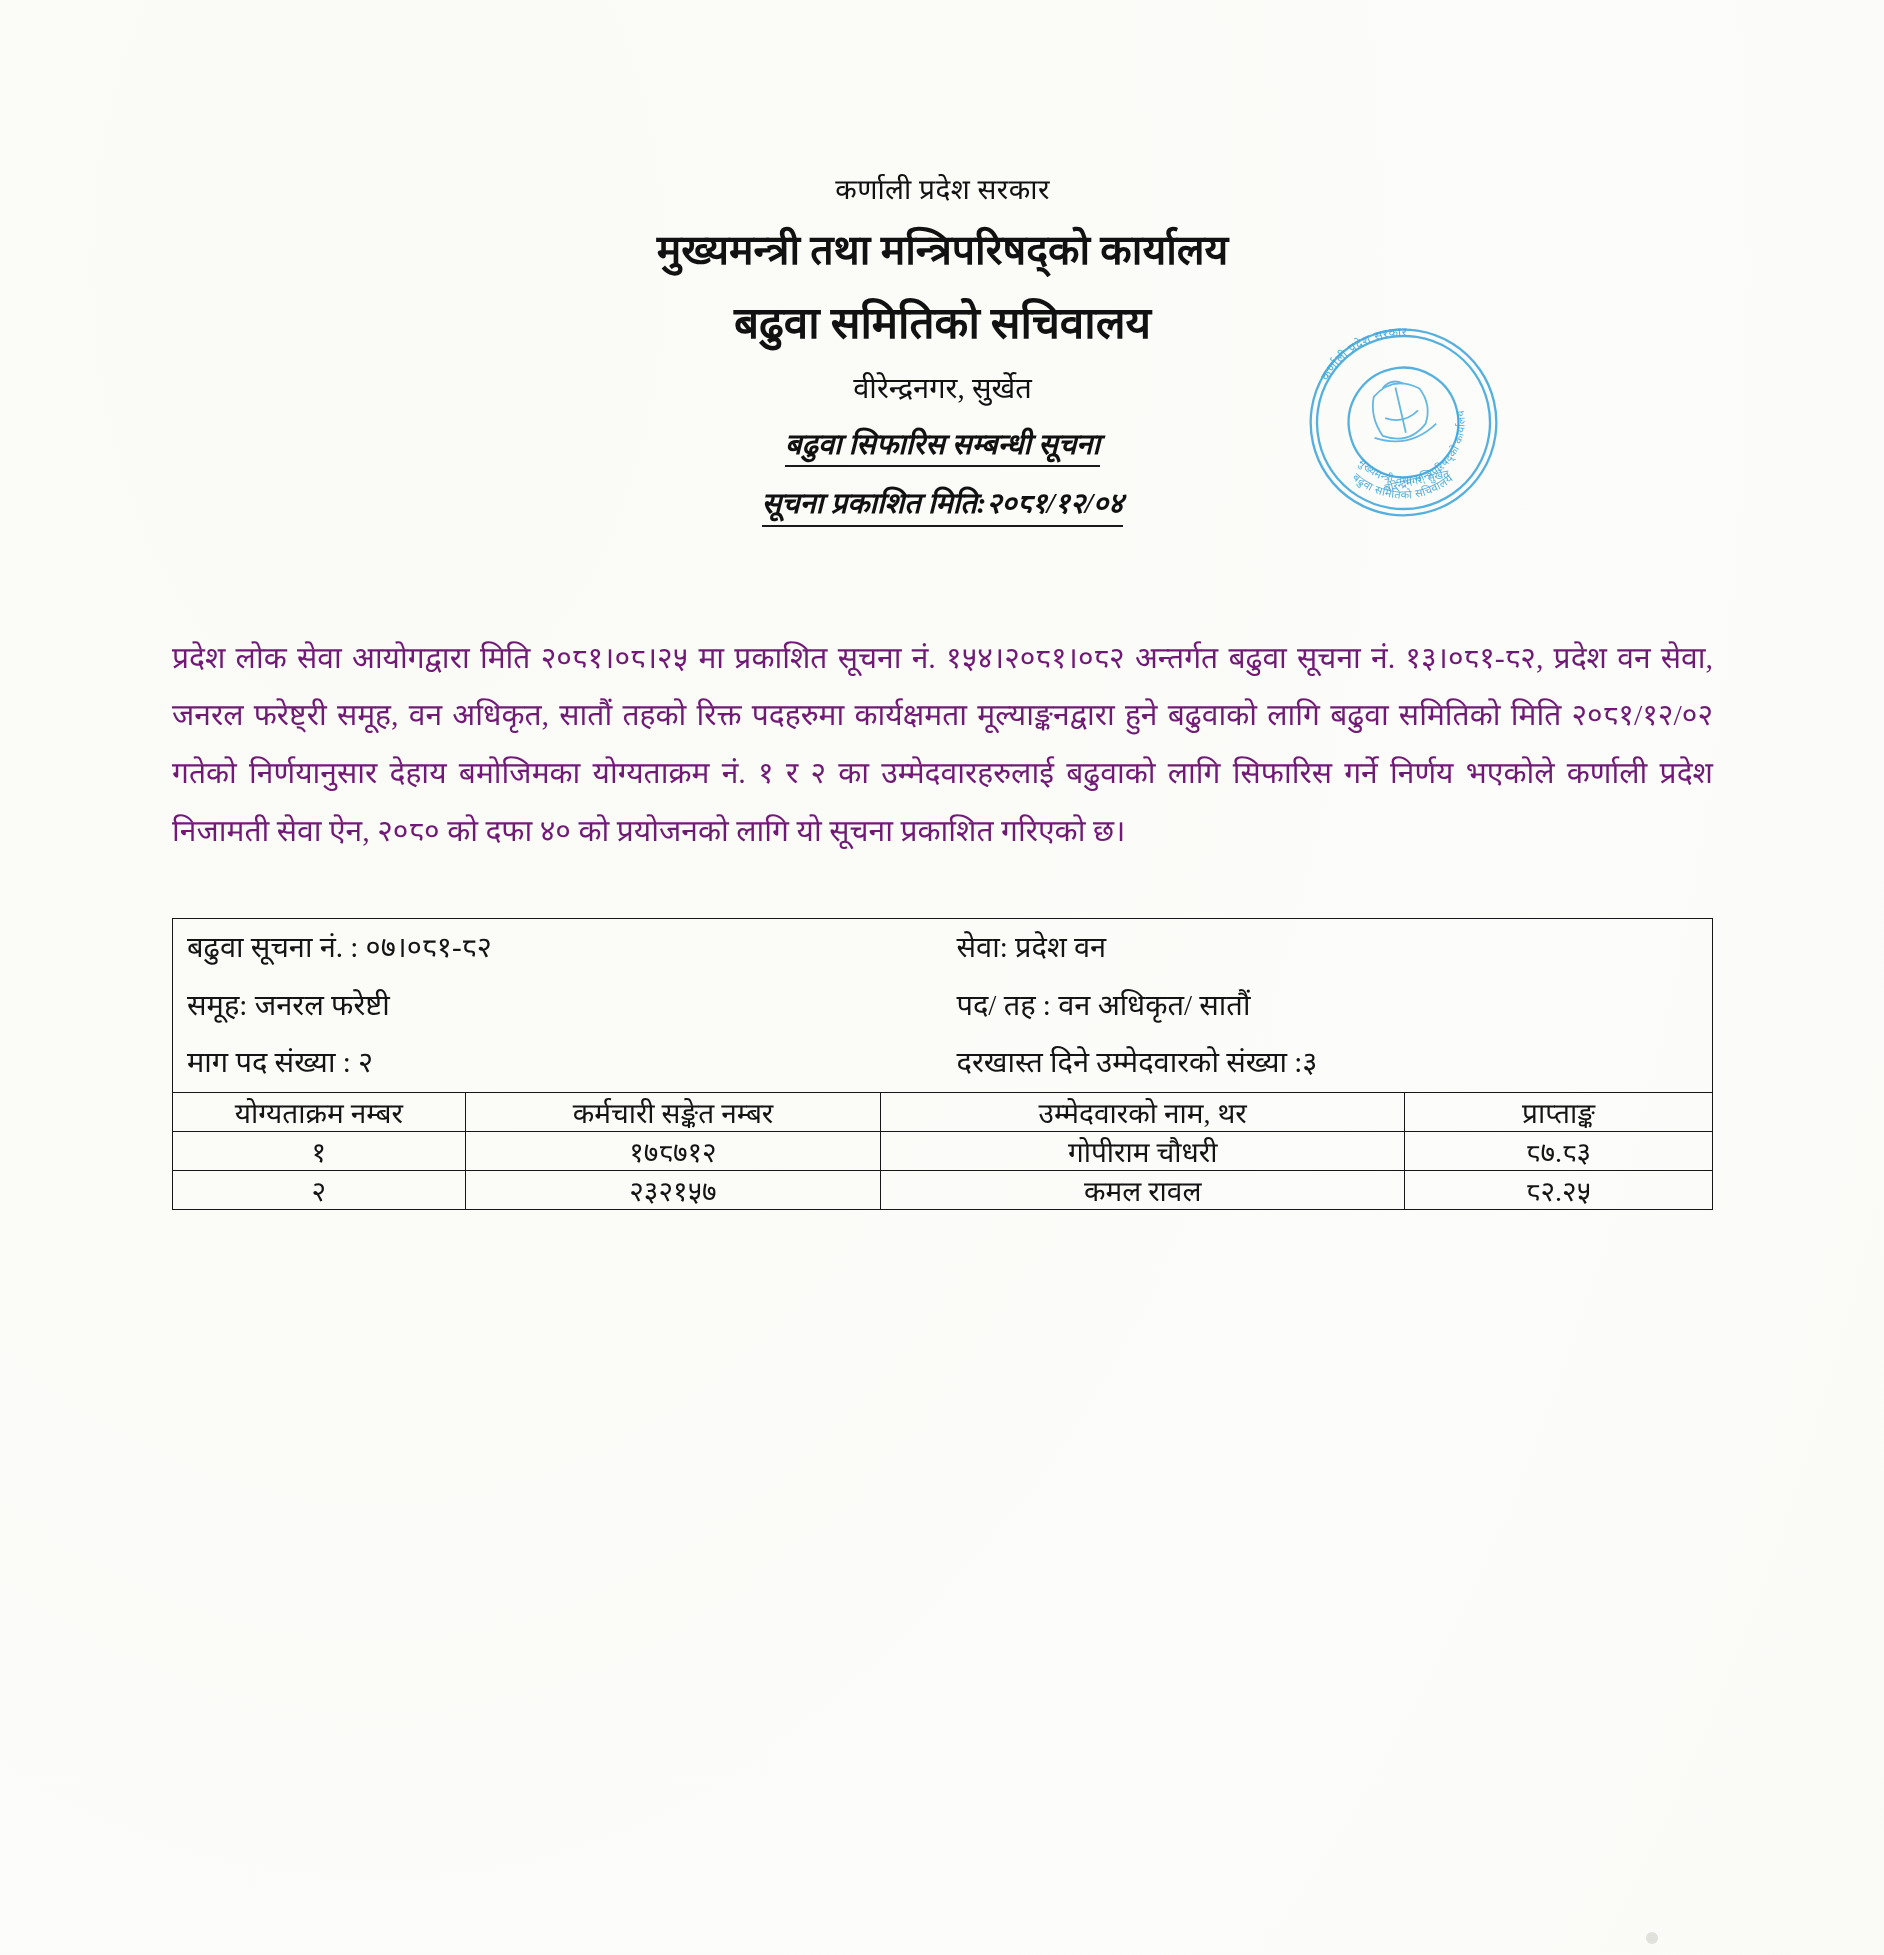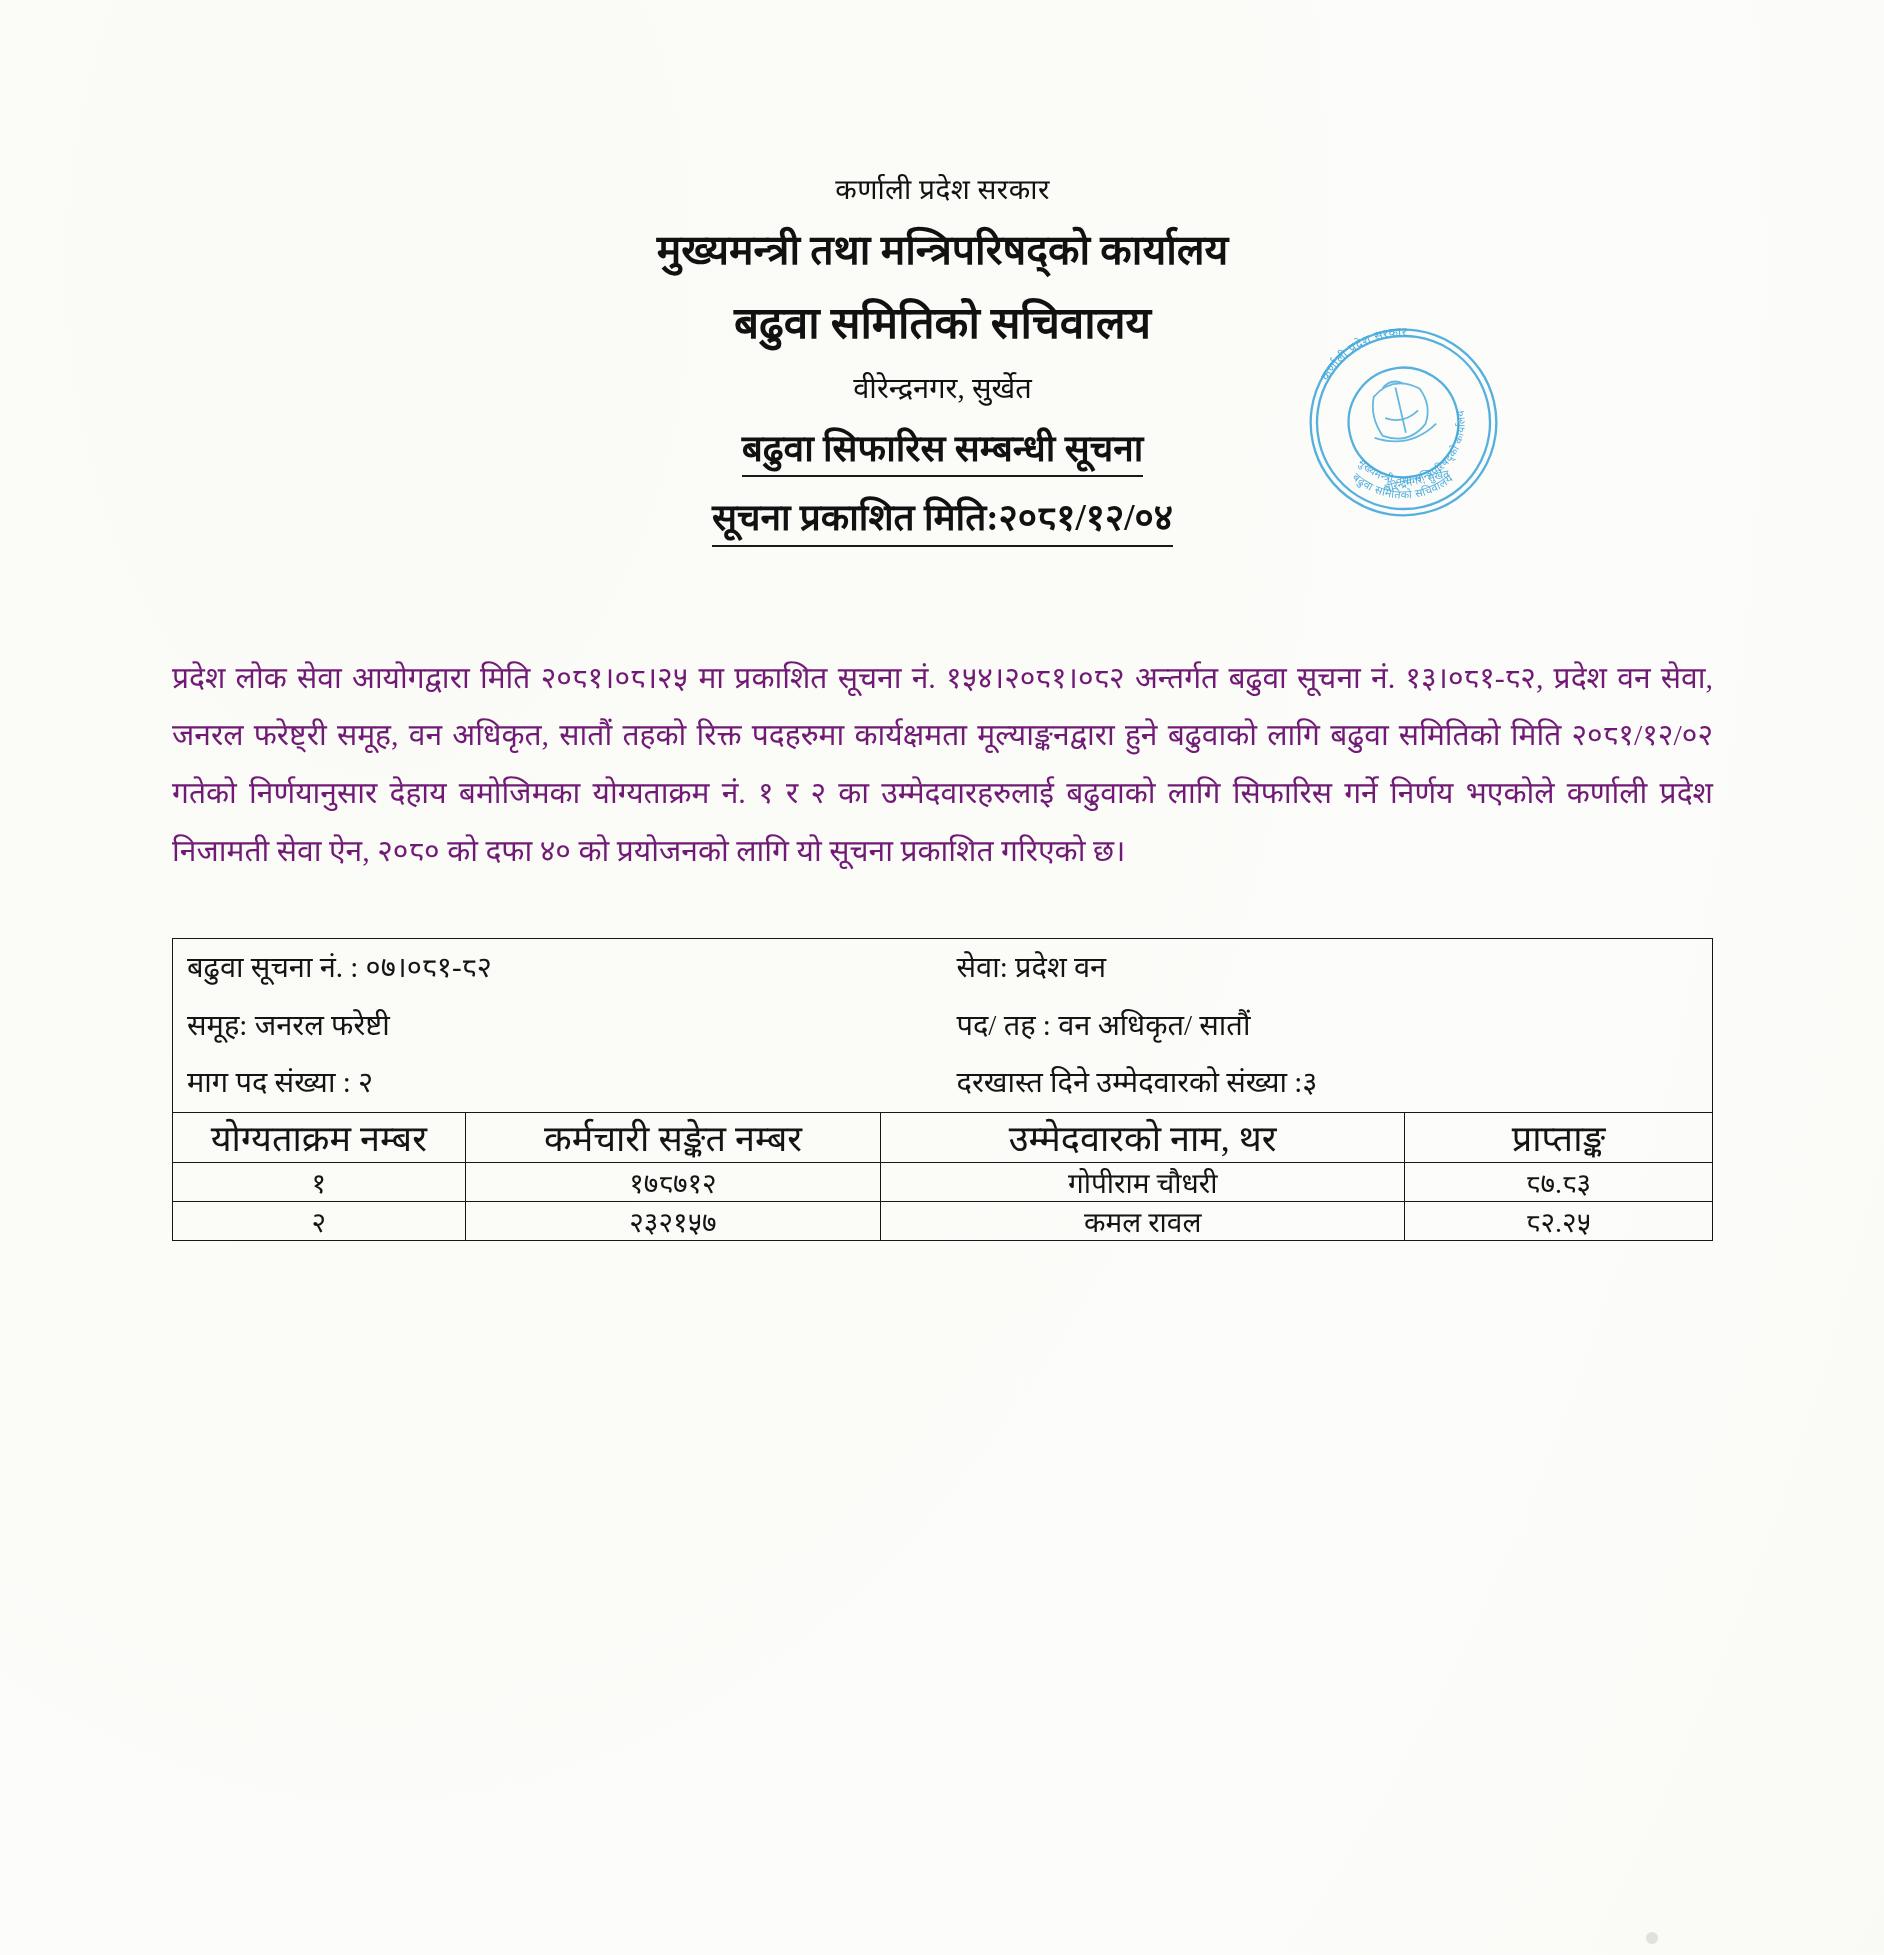--- a/index.html
+++ b/index.html
@@ -54,22 +54,23 @@
   .lh-secretariat {
     font-size: 44px;
     font-weight: bold;
     margin-bottom: 19px;
   }
   .lh-place {
     font-size: 29px;
     margin-bottom: 19.6px;
   }
   .lh-subject, .lh-date {
-    font-size: 37px;
+    font-size: 29px;
     font-weight: bold;
+    font-style: italic;
   }
   .lh-subject { margin-bottom: 18px; }
   .u-line {
     display: inline-block;
     border-bottom: 2px solid #1a1a1a;
     padding-bottom: 3.1px;
   }
 
   
   .seal {
@@ -118,21 +119,21 @@
   .info-right {
     flex: 0 0 50%;
     padding: 7px 15.6px 7px 0;
     font-size: 29px;
     line-height: 1.5;
   }
   .info-line { white-space: nowrap; }
 
   .th-cell, .td-cell {
     text-align: center;
-    font-size: 36px;
+    font-size: 28px;
     padding: 10.2px 3.9px;
     border: 1.6px solid #171717;
   }
   .th-cell { font-weight: normal; }
   .td-cell { font-size: 28px; }
 
   .col-rank  { width: 19%; }
   .col-code  { width: 27%; }
   .col-name  { width: 34%; }
   .col-marks { width: 20%; }

